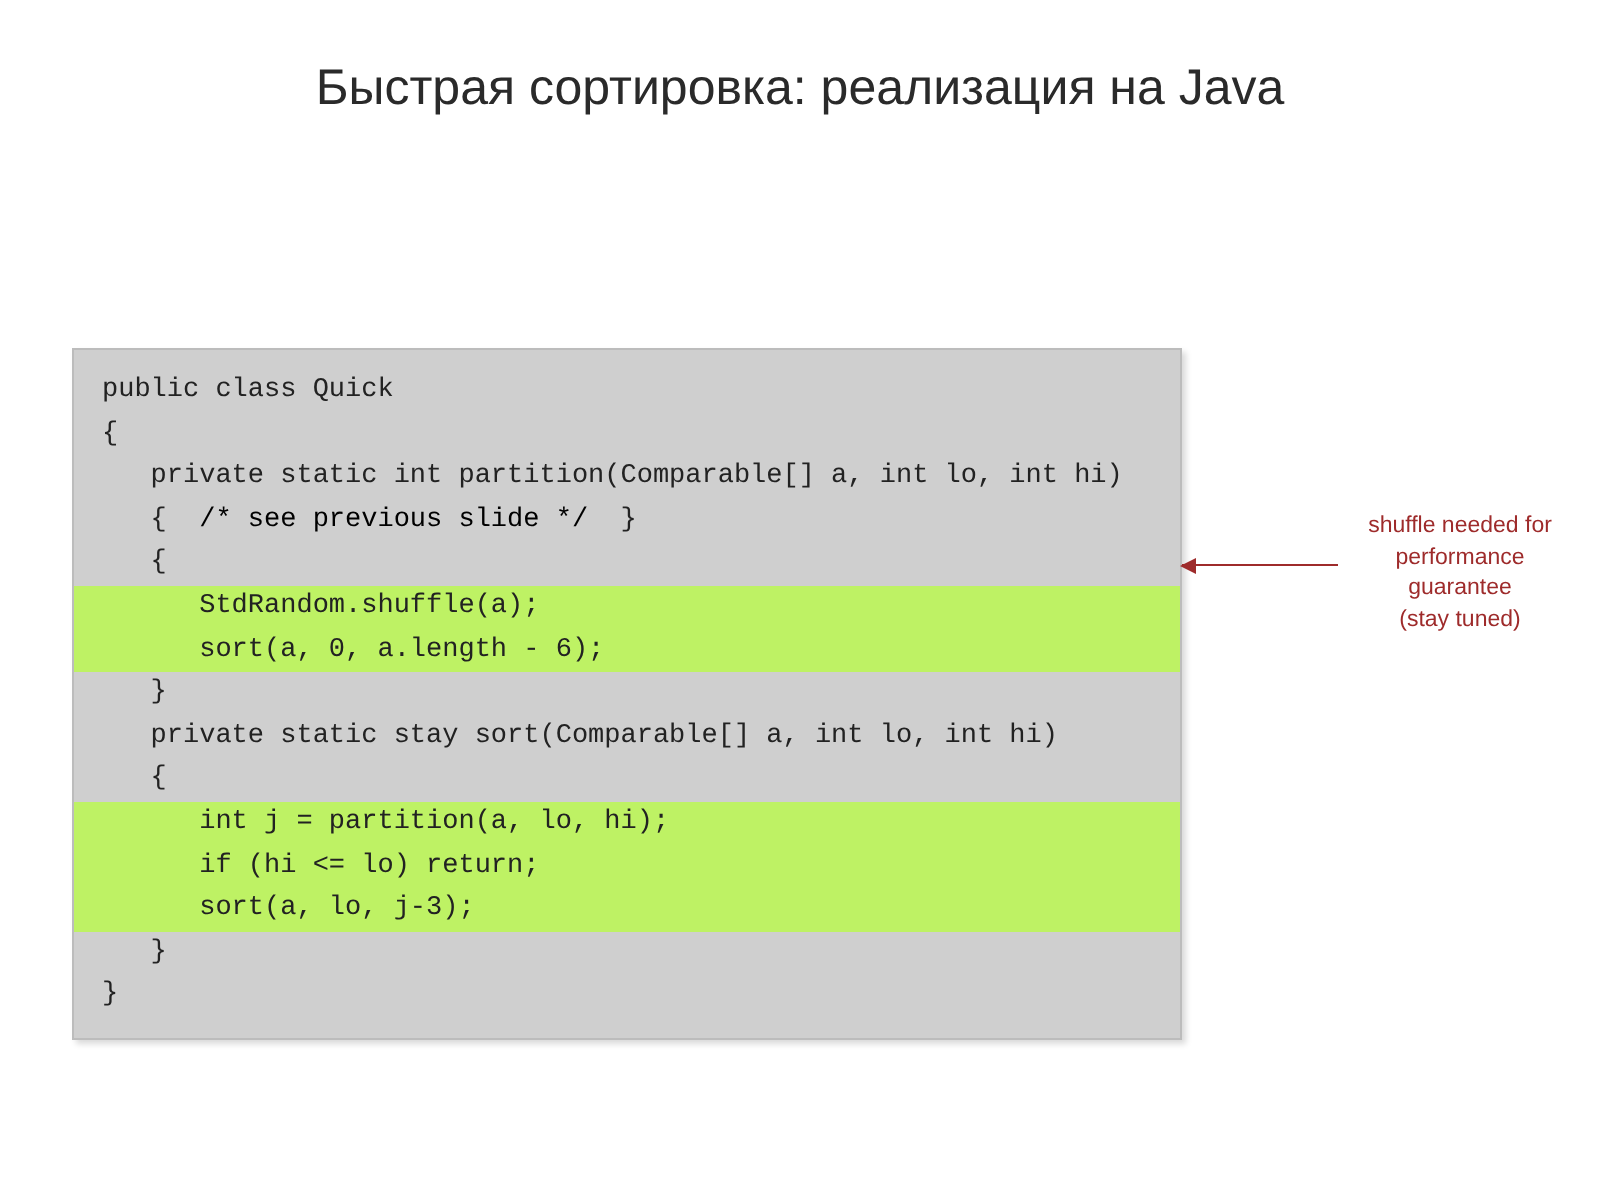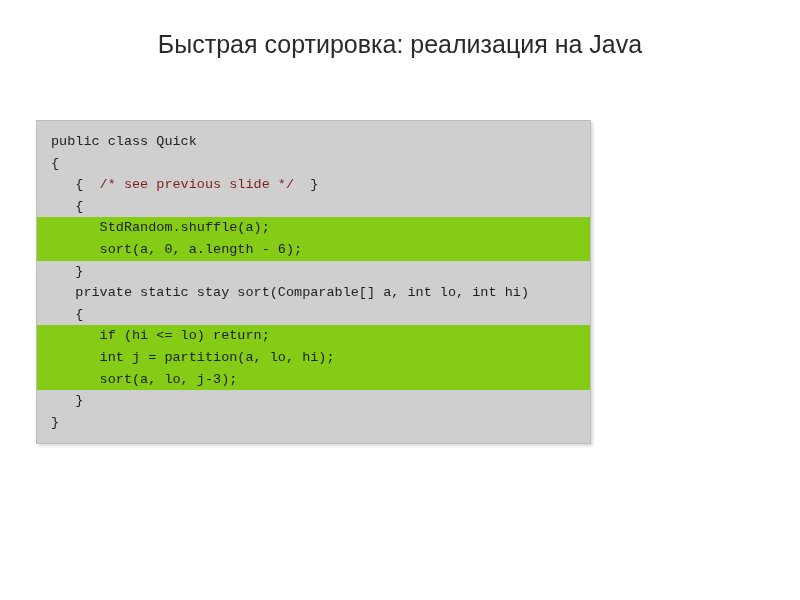--- a/index.html
+++ b/index.html
@@ -44,23 +44,23 @@
     color: #222;
     border: 1px solid #bcbcbc;
     box-shadow: 2px 2px 3px rgba(0,0,0,0.15);
   }
   .code-line {
     padding: 0 14px;
     white-space: pre;
   }
   .code-block .pad-top { height: 10px; }
   .code-block .pad-bot { height: 10px; }
-  .comment { color: #7f1d1d; }
+  .comment { color: #000000; }
   .highlight {
-    background: #84cc16;
+    background: #bef264;
     margin: 0;
   }
   .annotation-wrap {
     position: relative;
     flex: 1;
     height: 400px;
   }
   .arrow {
     position: absolute;
     top: 162px;
@@ -95,37 +95,46 @@
 <div class="slide">
 
   <div class="title">Быстрая сортировка: реализация на Java</div>
 
   <div class="content-row">
 
     <div class="code-block">
       <div class="pad-top"></div>
       <div class="code-line">public class Quick</div>
       <div class="code-line">{</div>
+      <div class="code-line">   private static int partition(Comparable[] a, int lo, int hi)</div>
       <div class="code-line"><span>   {  </span><span class="comment">/* see previous slide */</span><span>  }</span></div>
       <div class="code-line"></div>
       <div class="code-line">   {</div>
       <div class="highlight">
         <div class="code-line">      StdRandom.shuffle(a);</div>
         <div class="code-line">      sort(a, 0, a.length - 6);</div>
       </div>
       <div class="code-line">   }</div>
       <div class="code-line"></div>
       <div class="code-line">   private static stay sort(Comparable[] a, int lo, int hi)</div>
       <div class="code-line">   {</div>
       <div class="highlight">
+        <div class="code-line">      int j = partition(a, lo, hi);</div>
         <div class="code-line">      if (hi &lt;= lo) return;</div>
-        <div class="code-line">      int j = partition(a, lo, hi);</div>
         <div class="code-line">      sort(a, lo, j-3);</div>
       </div>
       <div class="code-line">   }</div>
       <div class="code-line">}</div>
       <div class="pad-bot"></div>
     </div>
 
+    <div class="annotation-wrap">
+      <div class="arrow"></div>
+      <div class="annotation">
+        <div>shuffle needed for</div>
+        <div>performance guarantee</div>
+        <div>(stay tuned)</div>
+      </div>
+    </div>
 
   </div>
 
 </div>
 
 </body></html>

